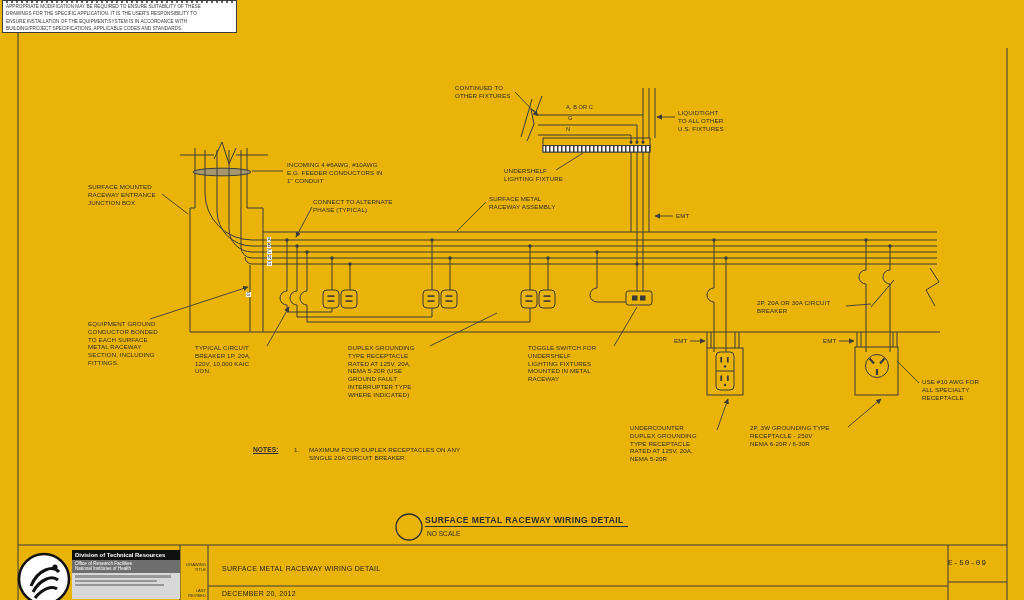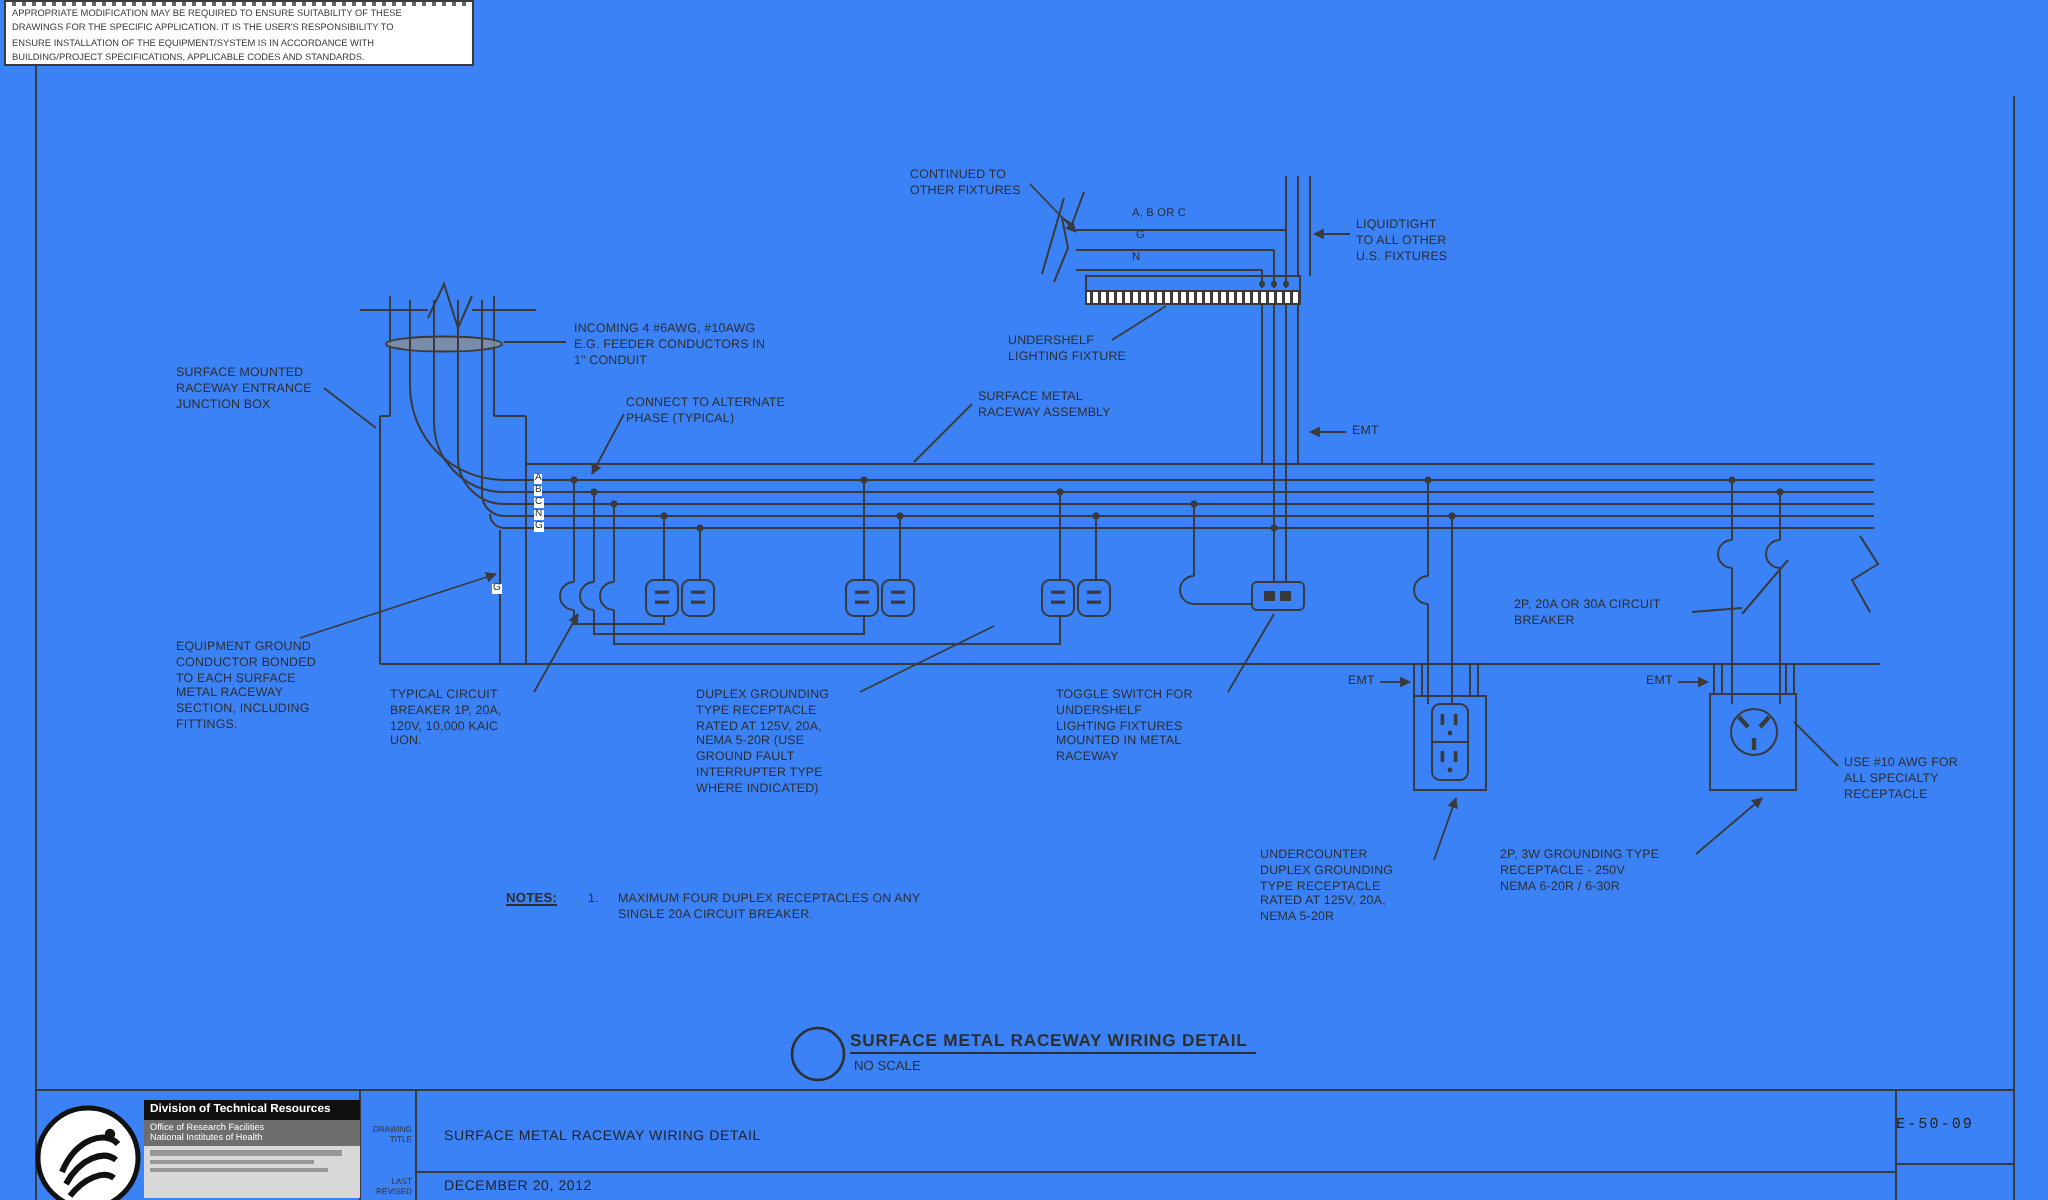--- a/index.html
+++ b/index.html
@@ -1,16 +1,16 @@
 <!DOCTYPE html>
 <html><head>
 <meta charset="utf-8">
 <style>
   html,body{margin:0;padding:0;background:#fff;}
-  .sheet{position:relative;width:1024px;height:600px;background:#3b82f6;overflow:hidden;
+  .sheet{position:relative;width:1024px;height:600px;background:#eab308;overflow:hidden;
          font-family:"Liberation Sans", sans-serif;color:#2e2e2e;}
   svg.lines{position:absolute;left:0;top:0;width:1024px;height:600px;}
   .lbl{position:absolute;font-size:6.2px;line-height:1.26;letter-spacing:.1px;
        white-space:pre-line;color:#2e2e2e;}
   .buslbl{position:absolute;font-size:5px;line-height:5px;background:#fff;padding:0 .5px;color:#2e2e2e;}
   .disclaimer{position:absolute;left:2px;top:0;width:235px;height:33px;border:1.5px solid #3a3a3a;
               background:#fff;box-sizing:border-box;overflow:hidden;}
   .disclaimer .sliver{height:2px;margin:0 3px;background:repeating-linear-gradient(90deg,#666 0 2px,transparent 2px 5px);}
   .disclaimer .txt{font-size:4.7px;line-height:7.3px;padding:0 3px;color:#3a3a3a;white-space:pre-line;}
   .notes-head{font-size:6.6px;text-decoration:underline;font-weight:bold;}

